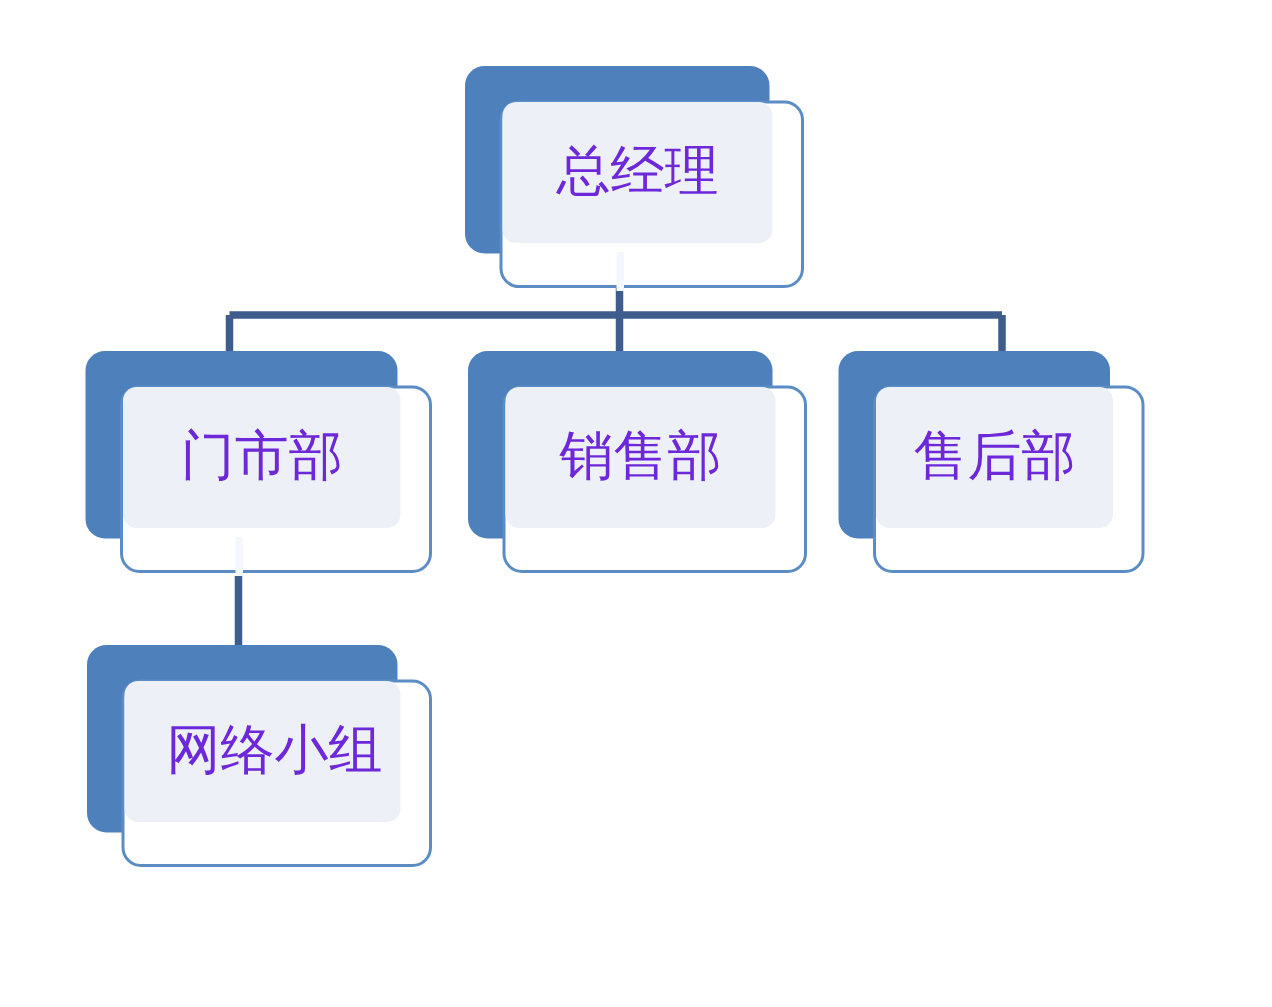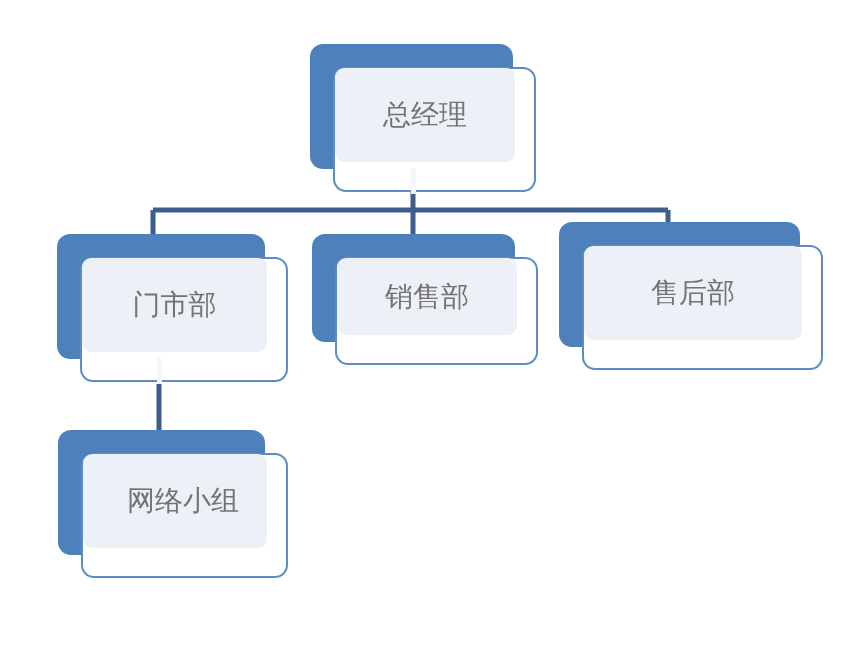--- a/index.html
+++ b/index.html
@@ -65,23 +65,23 @@
     right: 21px;
     bottom: 30px;
     background: #EDF1F7;
     border-radius: 9px;
     display: flex;
     align-items: center;
     justify-content: center;
     overflow: visible;
   }
   .node-label {
-    font-size: 28px;
+    font-size: 36px;
     line-height: 1;
-    color: #737373;
+    color: #6d28d9;
     white-space: nowrap;
     letter-spacing: 0px;
     font-weight: 400;
   }
   .node-label.label-wide {
     letter-spacing: 0px;
     margin-left: 16px;
   }
   
   .sheen {
@@ -123,29 +123,29 @@
 
   <div class="node" style="left:57px; top:234px; width:231px; height:148px;border-radius:14px;">
     <div class="node-back"></div>
     <div class="node-front"></div>
     <div class="node-plate">
       <span class="node-label">门市部</span>
     </div>
   </div>
   <div class="sheen" style="left:157px; top:358px; height:26px;"></div>
 
-  <div class="node" style="left:312px; top:234px; width:226px; height:131px;">
+  <div class="node" style="left:312px; top:234px; width:226px; height:148px;">
     <div class="node-back"></div>
     <div class="node-front"></div>
     <div class="node-plate">
       <span class="node-label">销售部</span>
     </div>
   </div>
 
-  <div class="node" style="left:559px; top:222px; width:264px; height:148px;">
+  <div class="node" style="left:559px; top:234px; width:204px; height:148px;">
     <div class="node-back"></div>
     <div class="node-front"></div>
     <div class="node-plate">
       <span class="node-label">售后部</span>
     </div>
   </div>
 
   <div class="node" style="left:58px; top:430px; width:230px; height:148px;">
     <div class="node-back"></div>
     <div class="node-front"></div>

